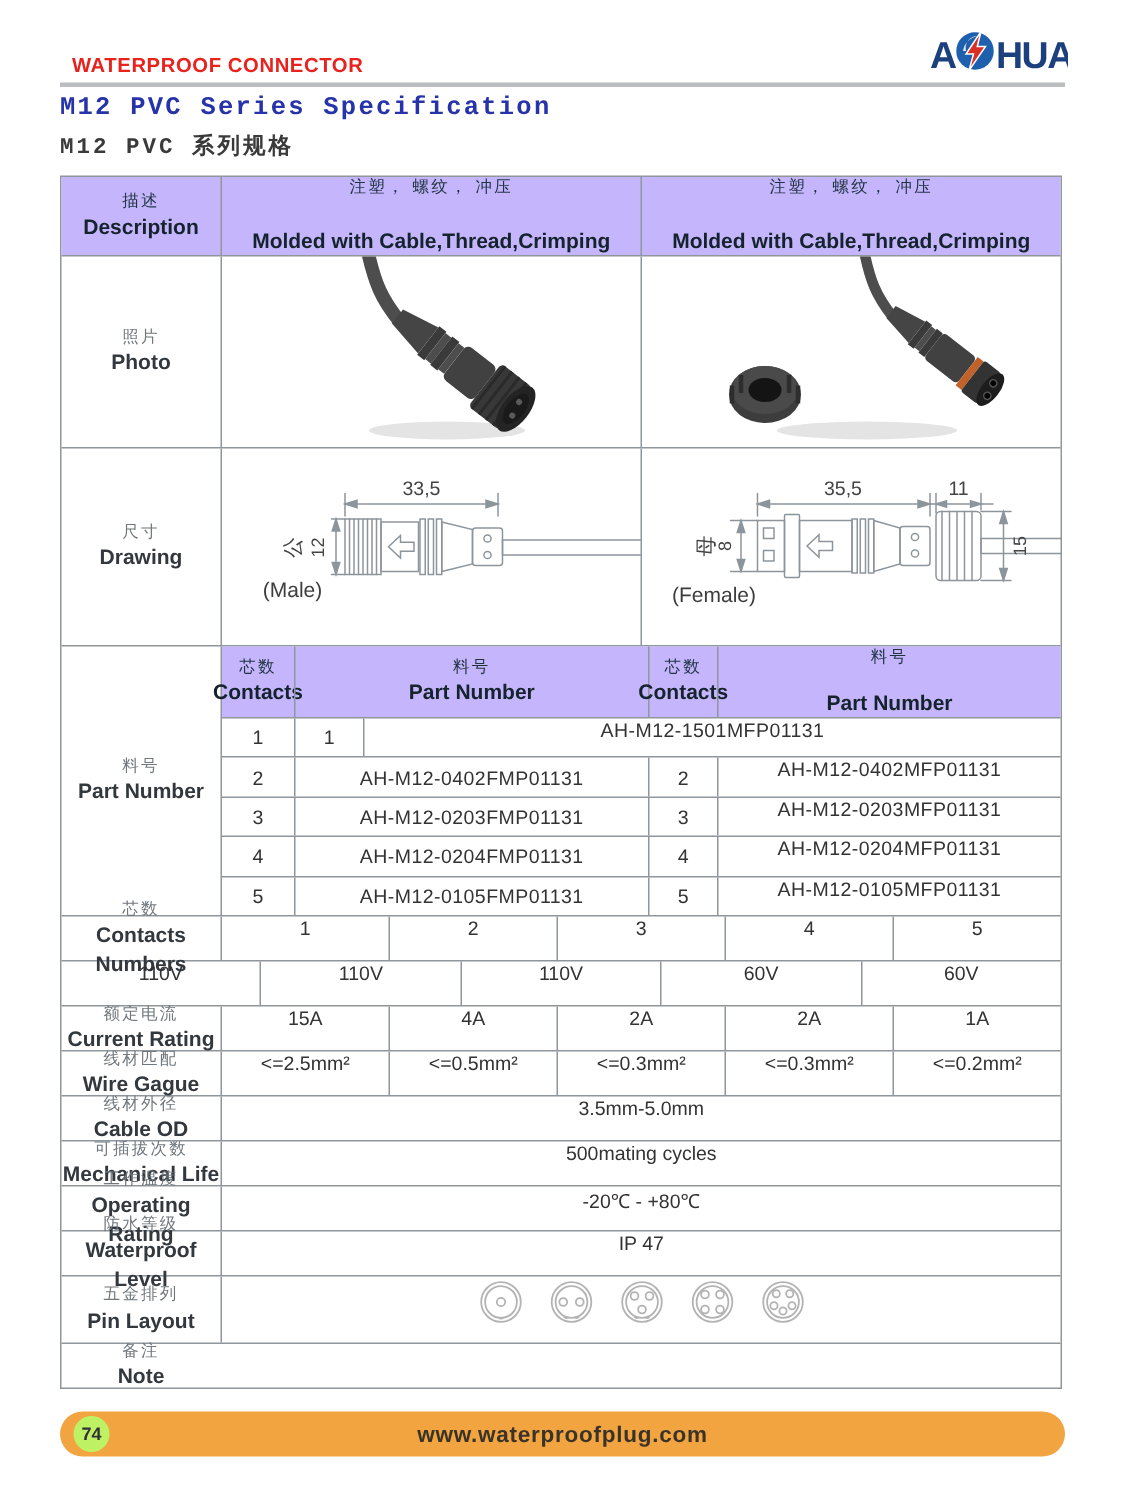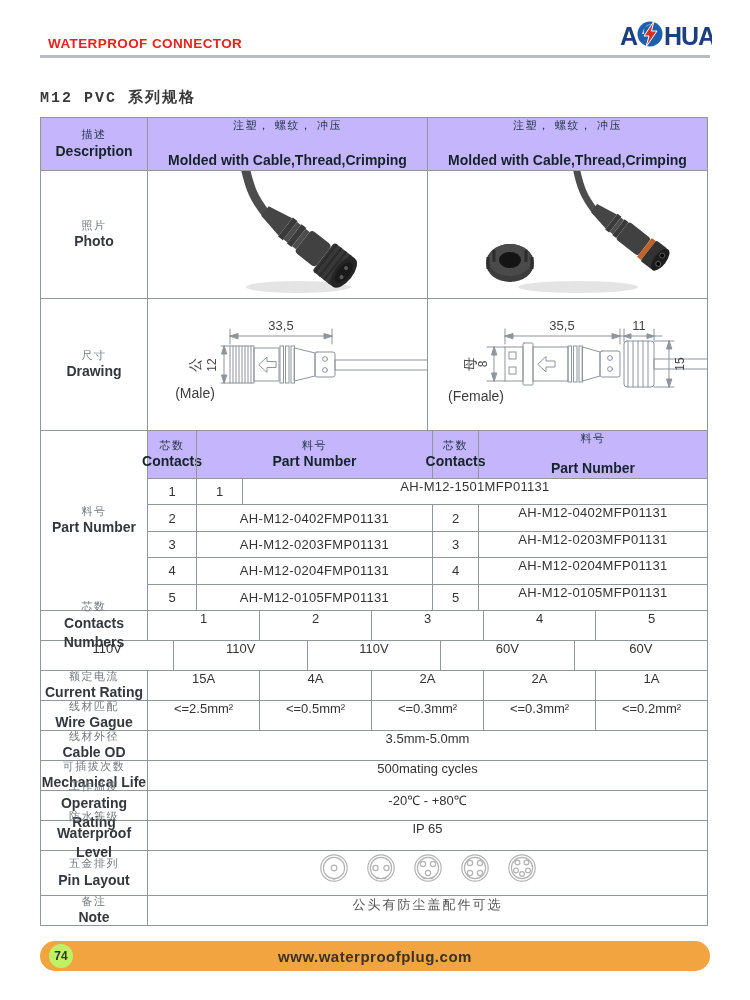--- a/index.html
+++ b/index.html
@@ -57,20 +57,21 @@
   <div class="cat-title">WATERPROOF CONNECTOR</div>
   <div class="top-rule"></div>
   <svg class="logo" viewBox="0 0 92 34">
     <text x="0" y="27" font-size="25" font-weight="bold" fill="#1c3f7d">A</text>
     <circle cx="30" cy="16" r="12.5" fill="#1e5fae"></circle>
     <path d="M24 16 A8 8 0 0 1 32 6 A12 12 0 0 0 22 16 Z" fill="#ffffff" opacity=".85"></path>
     <polygon points="34,3 24,18 29,18 26,29 37,13 31.5,13" fill="#d93026" stroke="#ffffff" stroke-width="1"></polygon>
     <text x="44" y="27" font-size="25" font-weight="bold" fill="#1c3f7d" letter-spacing="-1">HUA</text>
   </svg>
 
+  <div class="title-en">M12 PVC Series Specification</div>
   <div class="title-zh">M12 PVC 系列规格</div>
 
   <div class="tbl">
 
     <div class="tr hdr" style="height:52px">
       <div class="td label">
         <span class="lz">描述</span>
         <span class="le">Description</span>
       </div>
       <div class="td grow">
@@ -431,21 +432,21 @@
           <span class="v">-20℃ - +80℃</span>
         </div>
     </div>
 
     <div class="tr" style="height:30px">
       <div class="td label">
         <span class="lz">防水等级</span>
         <span class="le">Waterproof Level</span>
       </div>
       <div class="td grow">
-          <span class="v">IP 65</span>
+          <span class="v">IP 47</span>
         </div>
     </div>
 
     <div class="tr" style="height:45px">
       <div class="td label">
         <span class="lz">五金排列</span>
         <span class="le">Pin Layout</span>
       </div>
       <div class="td grow">
         <div class="pins">
@@ -499,23 +500,20 @@
           </svg>
         </div>
       </div>
     </div>
 
     <div class="tr" style="height:30px">
       <div class="td label">
         <span class="lz">备注</span>
         <span class="le">Note</span>
       </div>
-      <div class="td grow">
-          <span class="note-txt">公头有防尘盖配件可选</span>
-        </div>
     </div>
 
   </div>
 
   <div class="foot">
     <div class="page-badge">74</div>
     <div class="url">www.waterproofplug.com</div>
   </div>
 
 </div>

